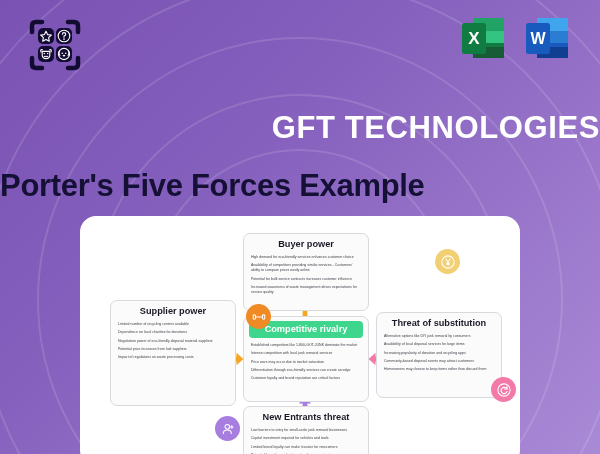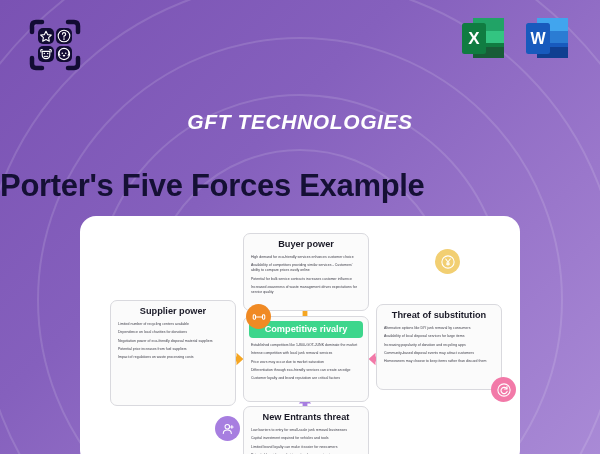--- a/index.html
+++ b/index.html
@@ -36,26 +36,25 @@
     display: flex;
     gap: 14px;
     align-items: center;
   }
   .office-icon { width: 50px; height: 50px; }
 
   
   #brand-title {
     position: absolute;
     left: 0; right: 0; top: 110px;
-    text-align: center;
+    text-align: right;
     color: #ffffff;
-    font-size: 21px;
+    font-size: 31px;
     font-weight: bold;
     letter-spacing: 0.6px;
-    font-style: italic;
   }
   #deck-title {
     position: absolute;
     left: 0; right: 0; top: 168px;
     text-align: left;
     color: #151035;
     font-size: 31px;
     font-weight: bold;
     letter-spacing: -0.3px;
   }
@@ -98,21 +97,21 @@
     font-size: 3.5px;
     line-height: 1.42;
     color: #3b3b46;
     margin-bottom: 3.4px;
     letter-spacing: 0.02px;
   }
 
   #box-buyer       { left: 163px; top: 17px;  width: 126px; height: 78px; }
   #box-supplier    { left: 30px;  top: 84px; width: 126px; height: 106px; }
   #box-rivalry     { left: 163px; top: 100px; width: 126px; height: 86px; }
-  #box-substitute  { left: 296px; top: 88px; width: 126px; height: 86px; }
+  #box-substitute  { left: 296px; top: 96px; width: 126px; height: 86px; }
   #box-entrants    { left: 163px; top: 190px; width: 126px; height: 78px; }
 
   
   .arrow { position: absolute; }
 
   
   .badge {
     position: absolute;
     width: 25px; height: 25px;
     border-radius: 50%;

